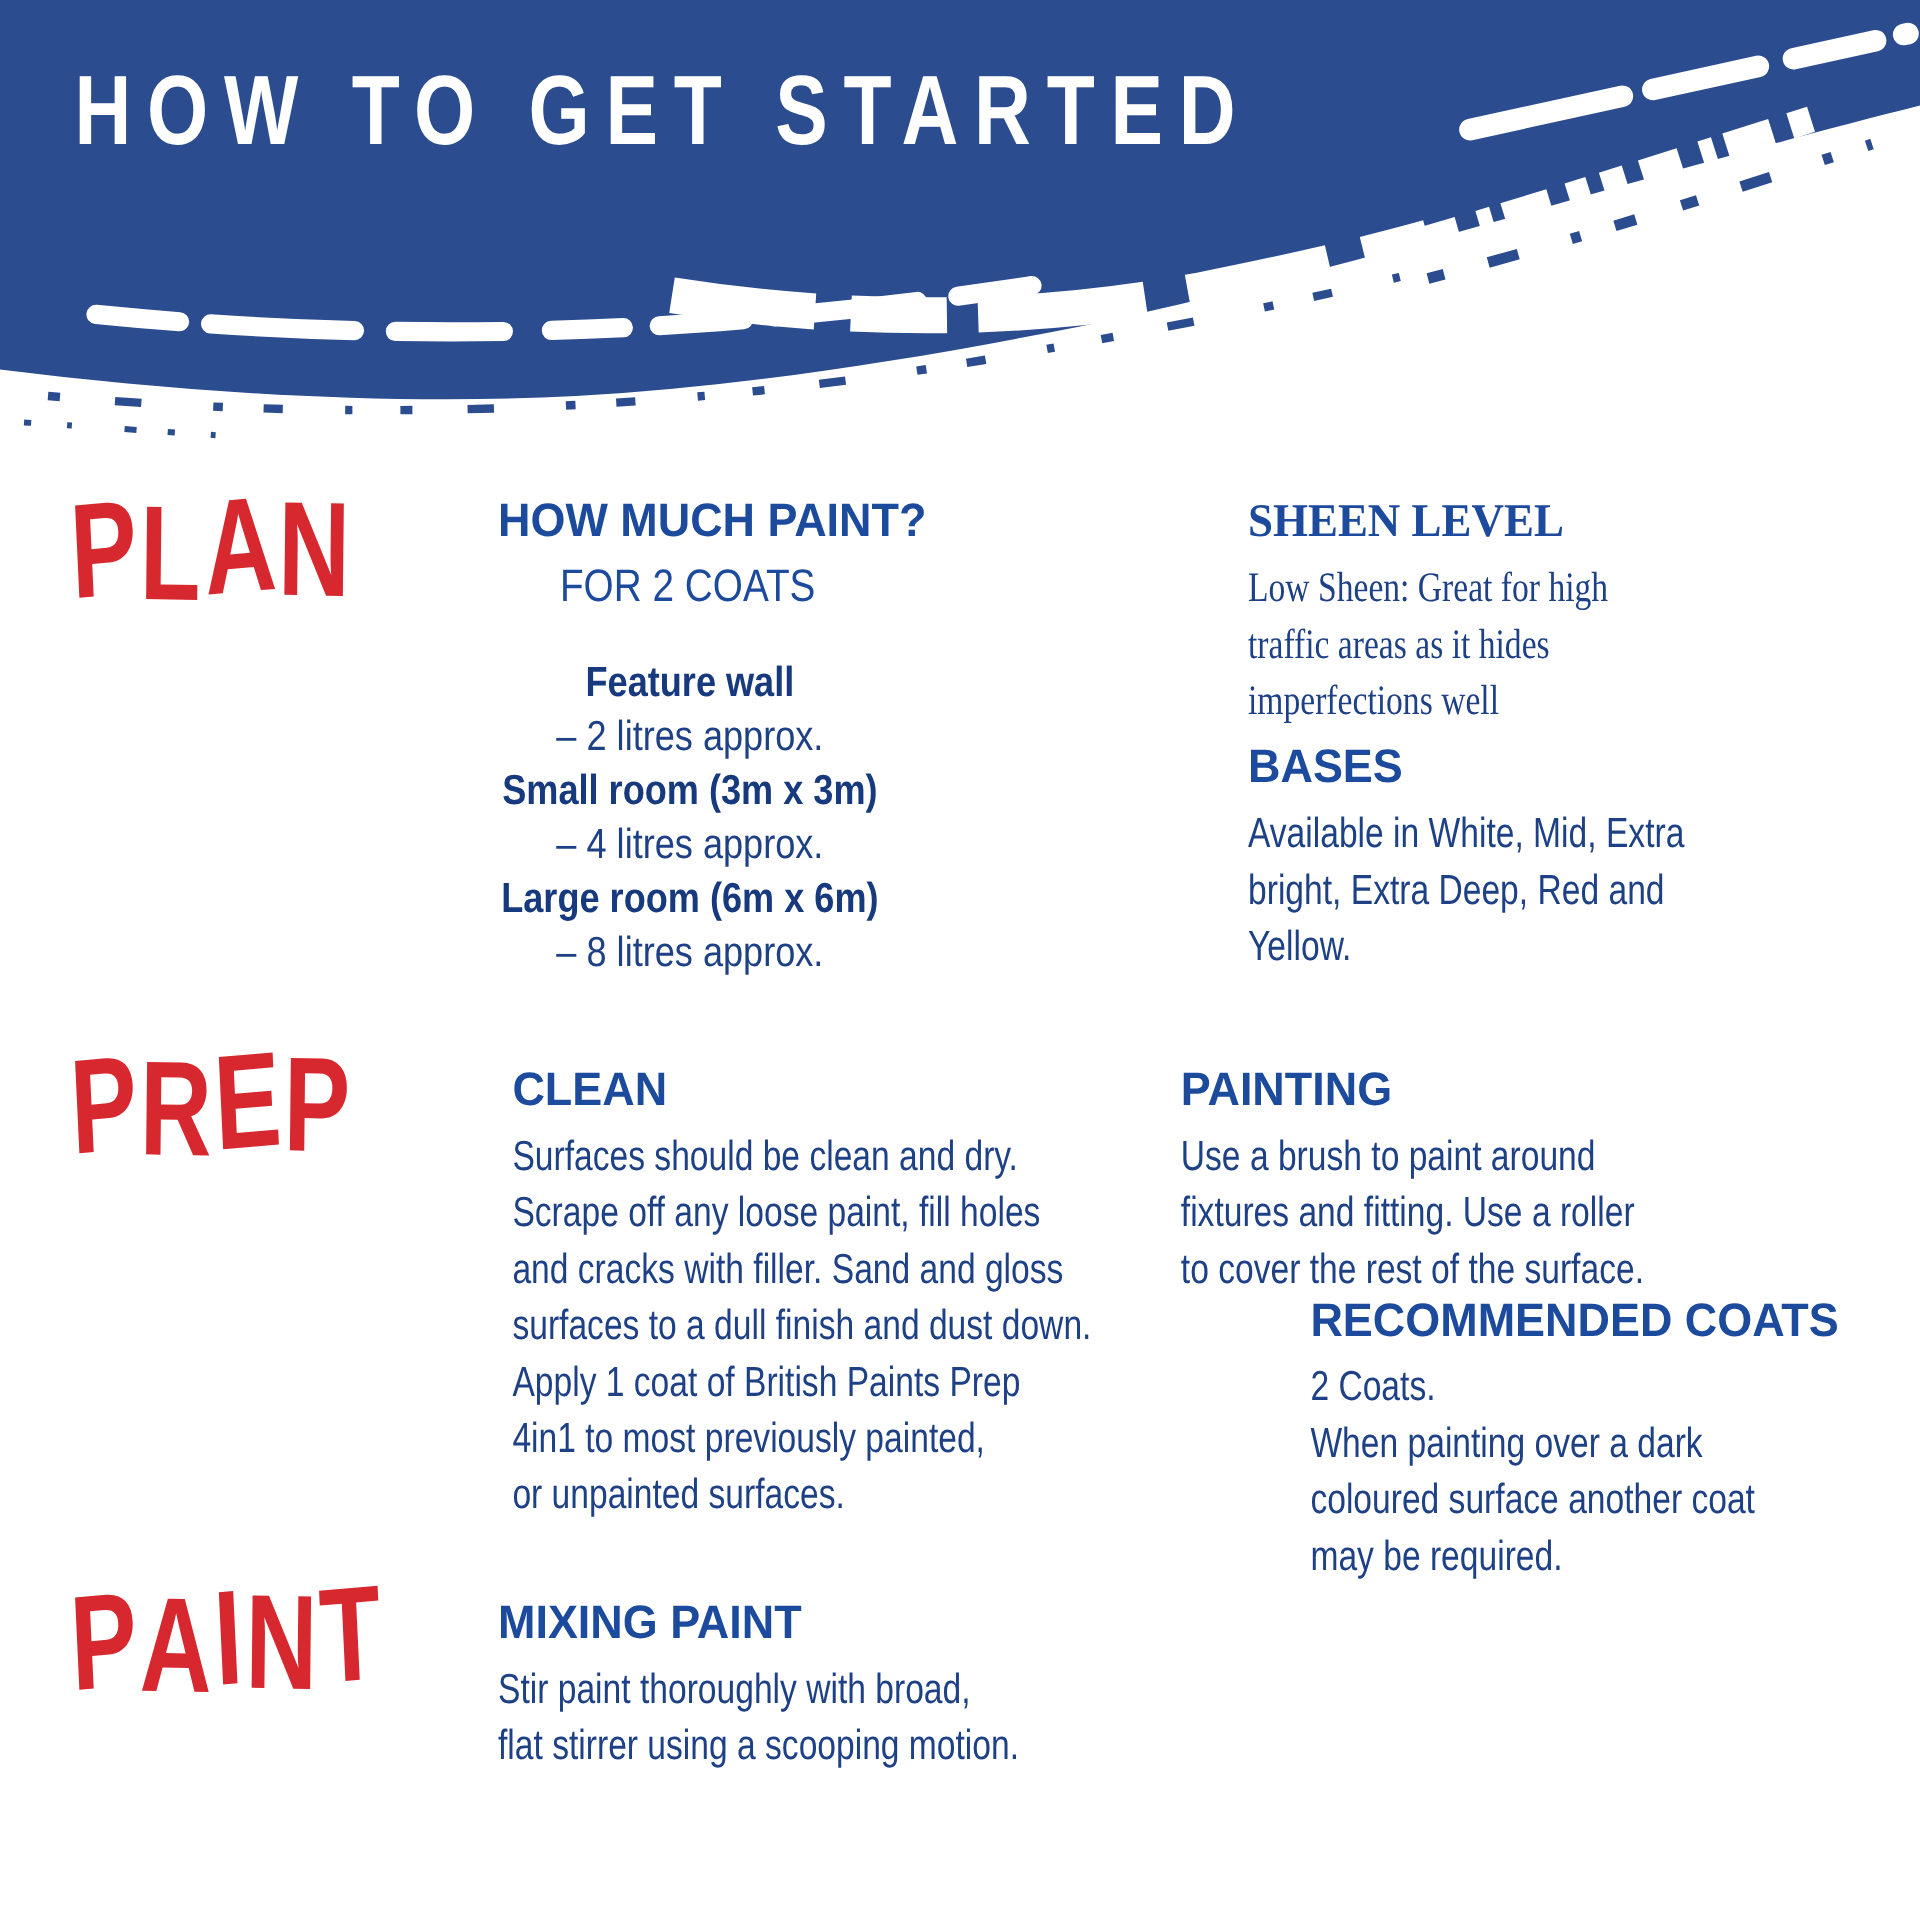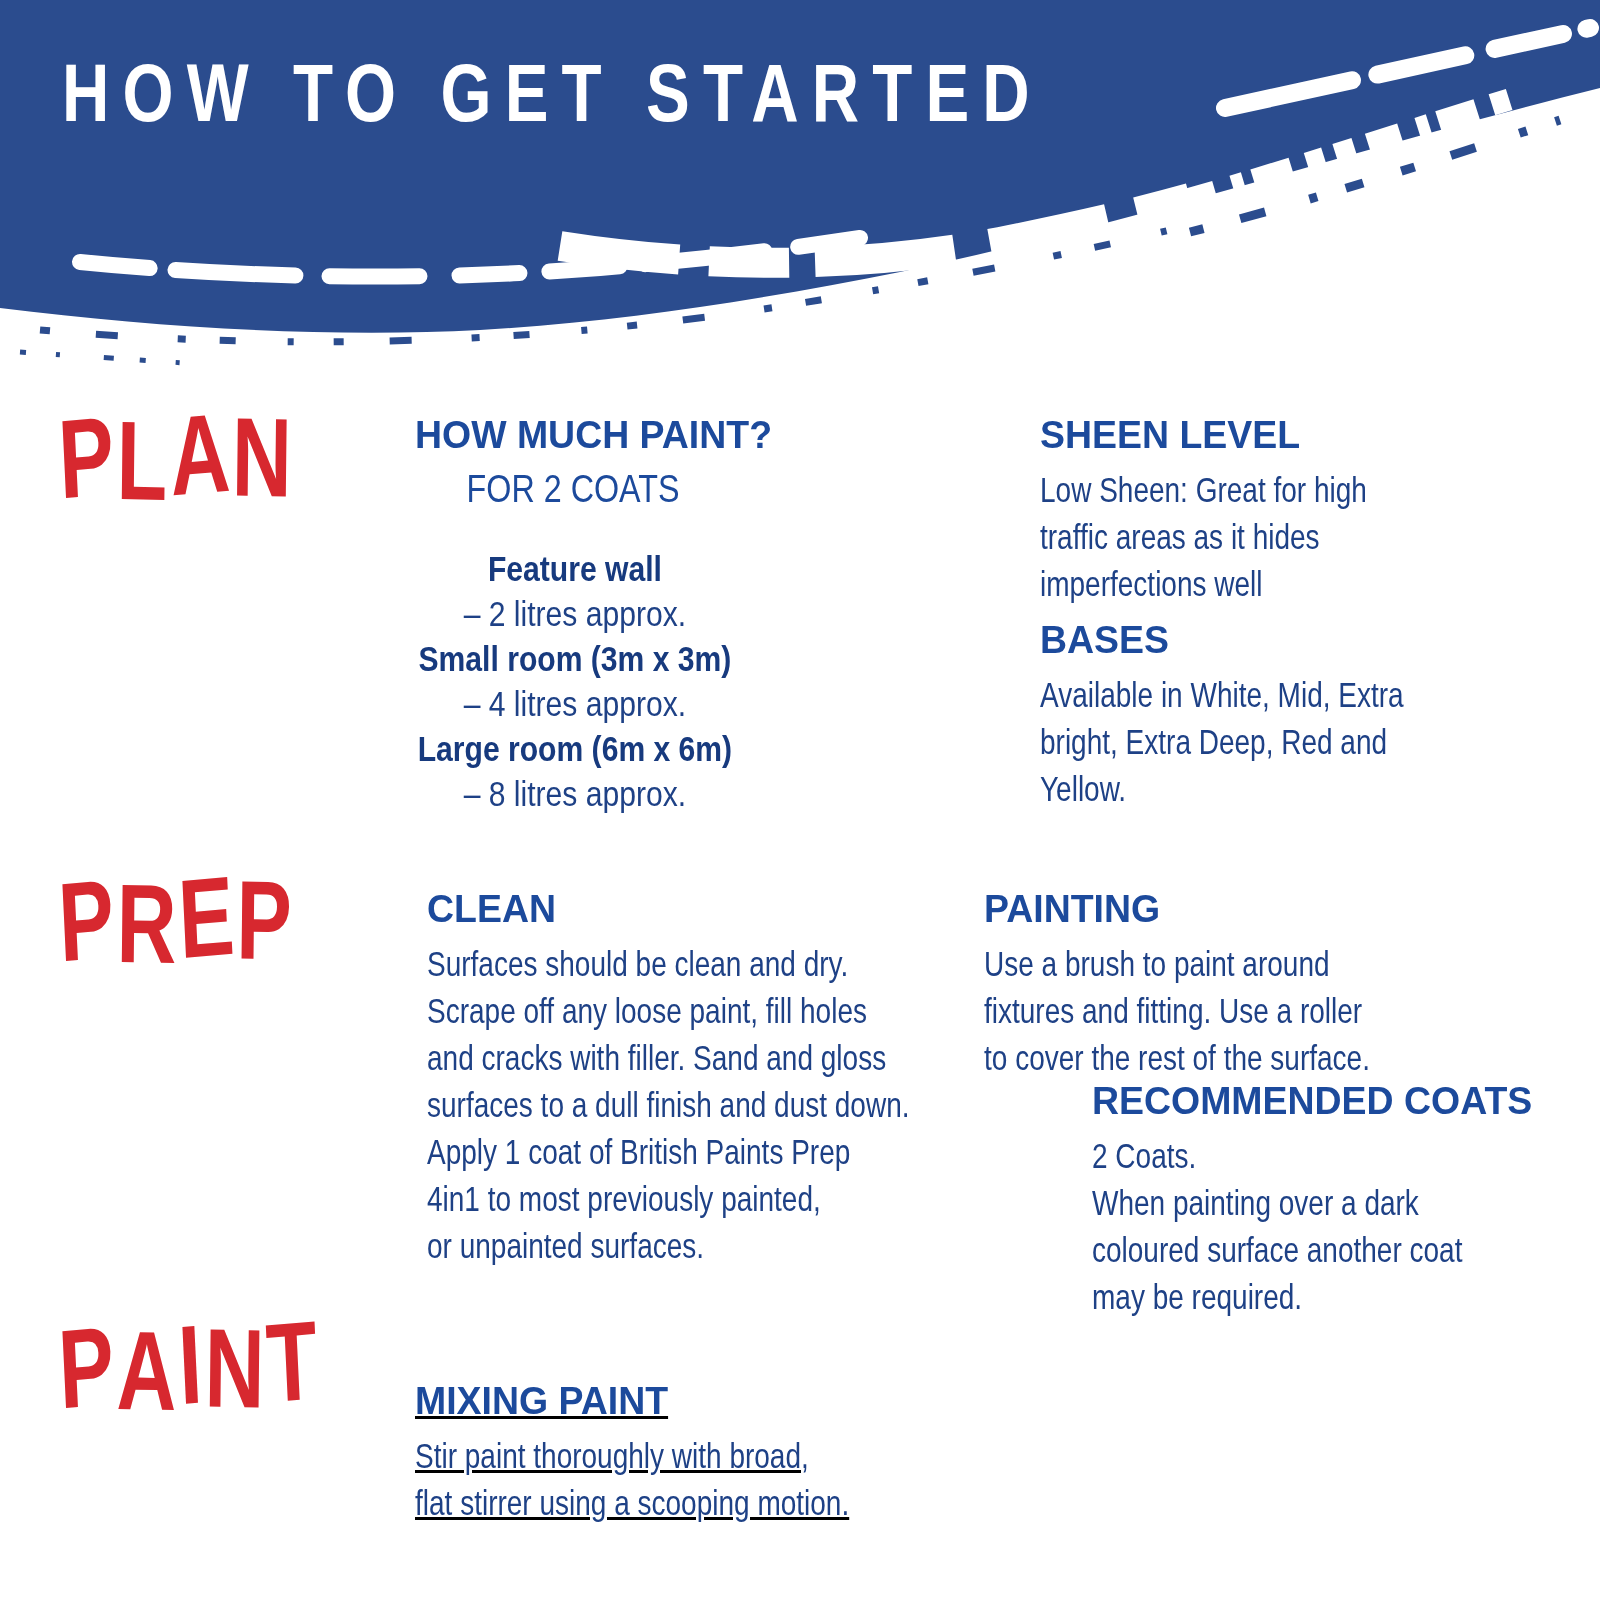--- a/index.html
+++ b/index.html
@@ -59,26 +59,26 @@
   }
   .li-name{
     font-size:35px;font-weight:bold;color:var(--body-blue-dark);
     line-height:45px;white-space:nowrap;
   }
   .li-amt{
     font-size:35px;color:var(--body-blue);
     line-height:45px;white-space:nowrap;
   }
   #sec-how-much{left:415px;top:412px;text-align:center;}
-  #sec-sheen{left:1040px;top:412px;}
+  #sec-sheen{left:1040px;top:412px;font-family:Liberation Serif, serif;}
   #sec-bases{left:1040px;top:617px;}
   #sec-clean{left:427px;top:886px;}
   #sec-painting{left:984px;top:886px;}
   #sec-coats{left:1092px;top:1078px;}
-  #sec-mixing{left:415px;top:1378px;text-decoration:underline;}
+  #sec-mixing{left:415px;top:1330px;}
 </style>
 </head>
 <body>
 
 <div id="canvas">
 
   <div class="header">
     <svg width="1600" height="420" viewBox="0 0 1600 420" xmlns="http://www.w3.org/2000/svg" aria-hidden="true">
       <path d="M0,0 H1600 V88 C1520,108 1440,130 1340,158 C1200,198 1060,238 900,272 C760,300 620,322 480,330 C330,338 160,328 0,308 Z" style="fill:var(--header-blue,#2b4c8e)"></path>
       <path d="M80,262 C240,278 420,282 600,268 C700,260 780,250 860,238" fill="none" stroke="#ffffff" stroke-width="16" stroke-linecap="round" stroke-dasharray="70 26 120 34 90 40 60 30"></path>

